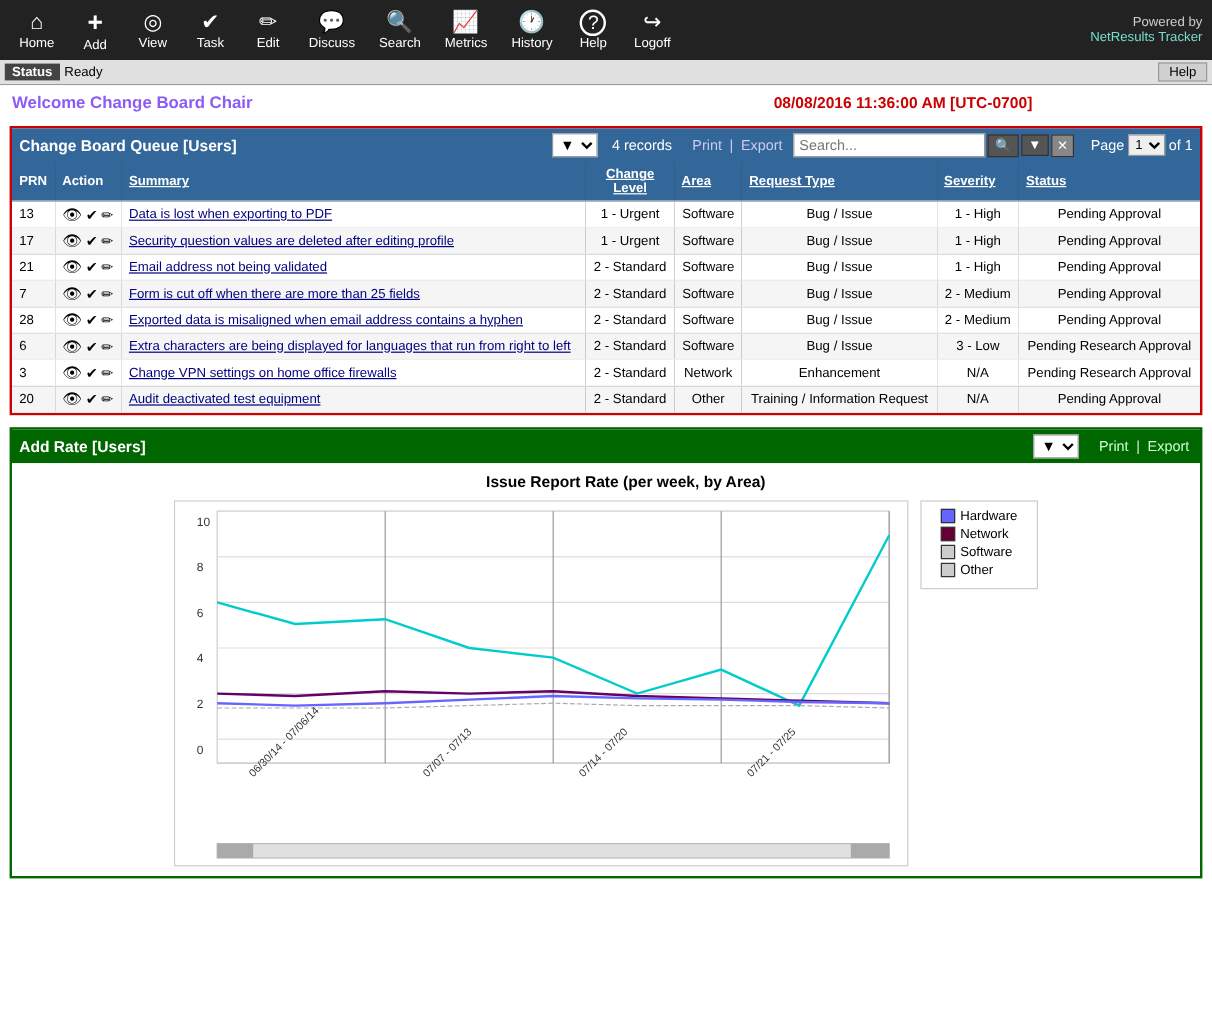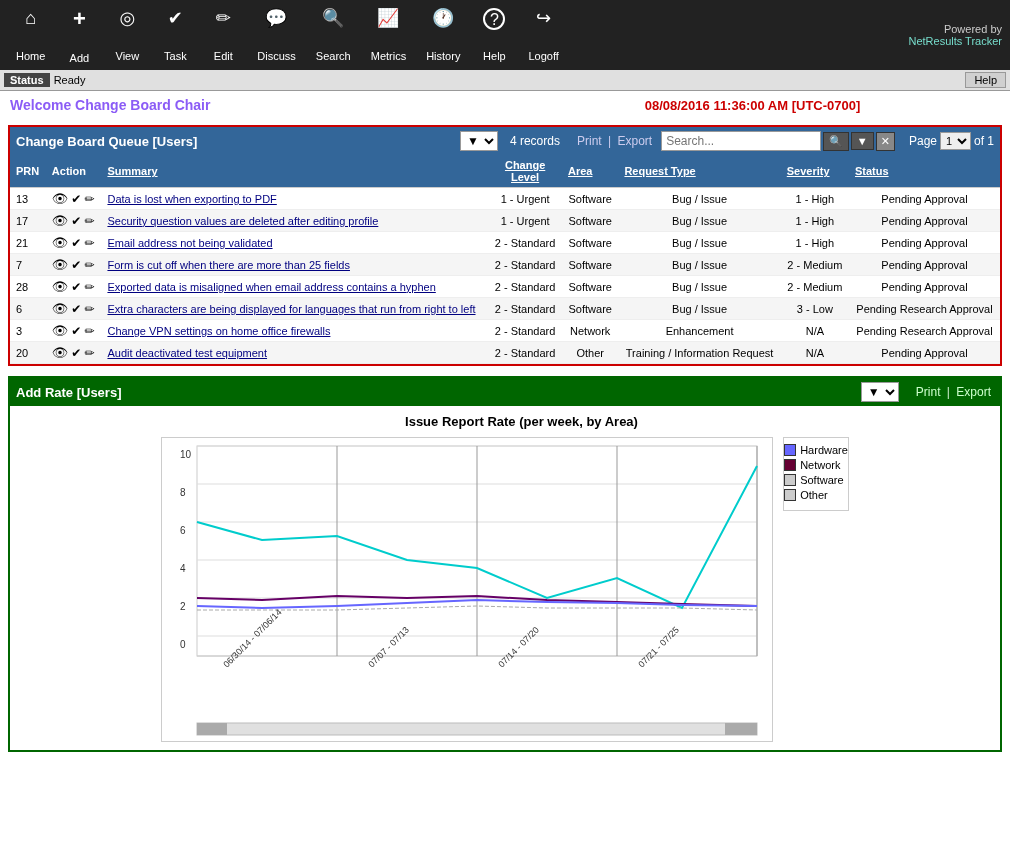--- a/index.html
+++ b/index.html
@@ -19,21 +19,21 @@
       flex-direction: column;
       align-items: center;
       color: #fff;
       text-decoration: none;
       padding: 2px 8px;
       font-size: 11px;
       cursor: pointer;
       min-width: 44px;
     }
     .nav-item .nav-icon { font-size: 18px; line-height: 1.2; }
-    .nav-item .nav-label { font-size: 11px; margin-top: 20px; }
+    .nav-item .nav-label { font-size: 11px; }
     .nav-powered {
       margin-left: auto;
       text-align: right;
       font-size: 11px;
       color: #ccc;
     }
     .nav-powered a { color: #7dc; text-decoration: none; }
 
     
     #status-bar {
@@ -203,21 +203,21 @@
       gap: 10px;
     }
     .chart-svg-container {
       border: 1px solid #ccc;
       background: #fff;
       position: relative;
     }
     .chart-legend {
       font-size: 11px;
       border: 1px solid #ccc;
-      padding: 6px 0;
+      padding: 6px 16px;
       background: #fff;
     }
     .legend-item {
       display: flex;
       align-items: center;
       gap: 4px;
       margin-bottom: 3px;
     }
     .legend-color {
       width: 12px;

